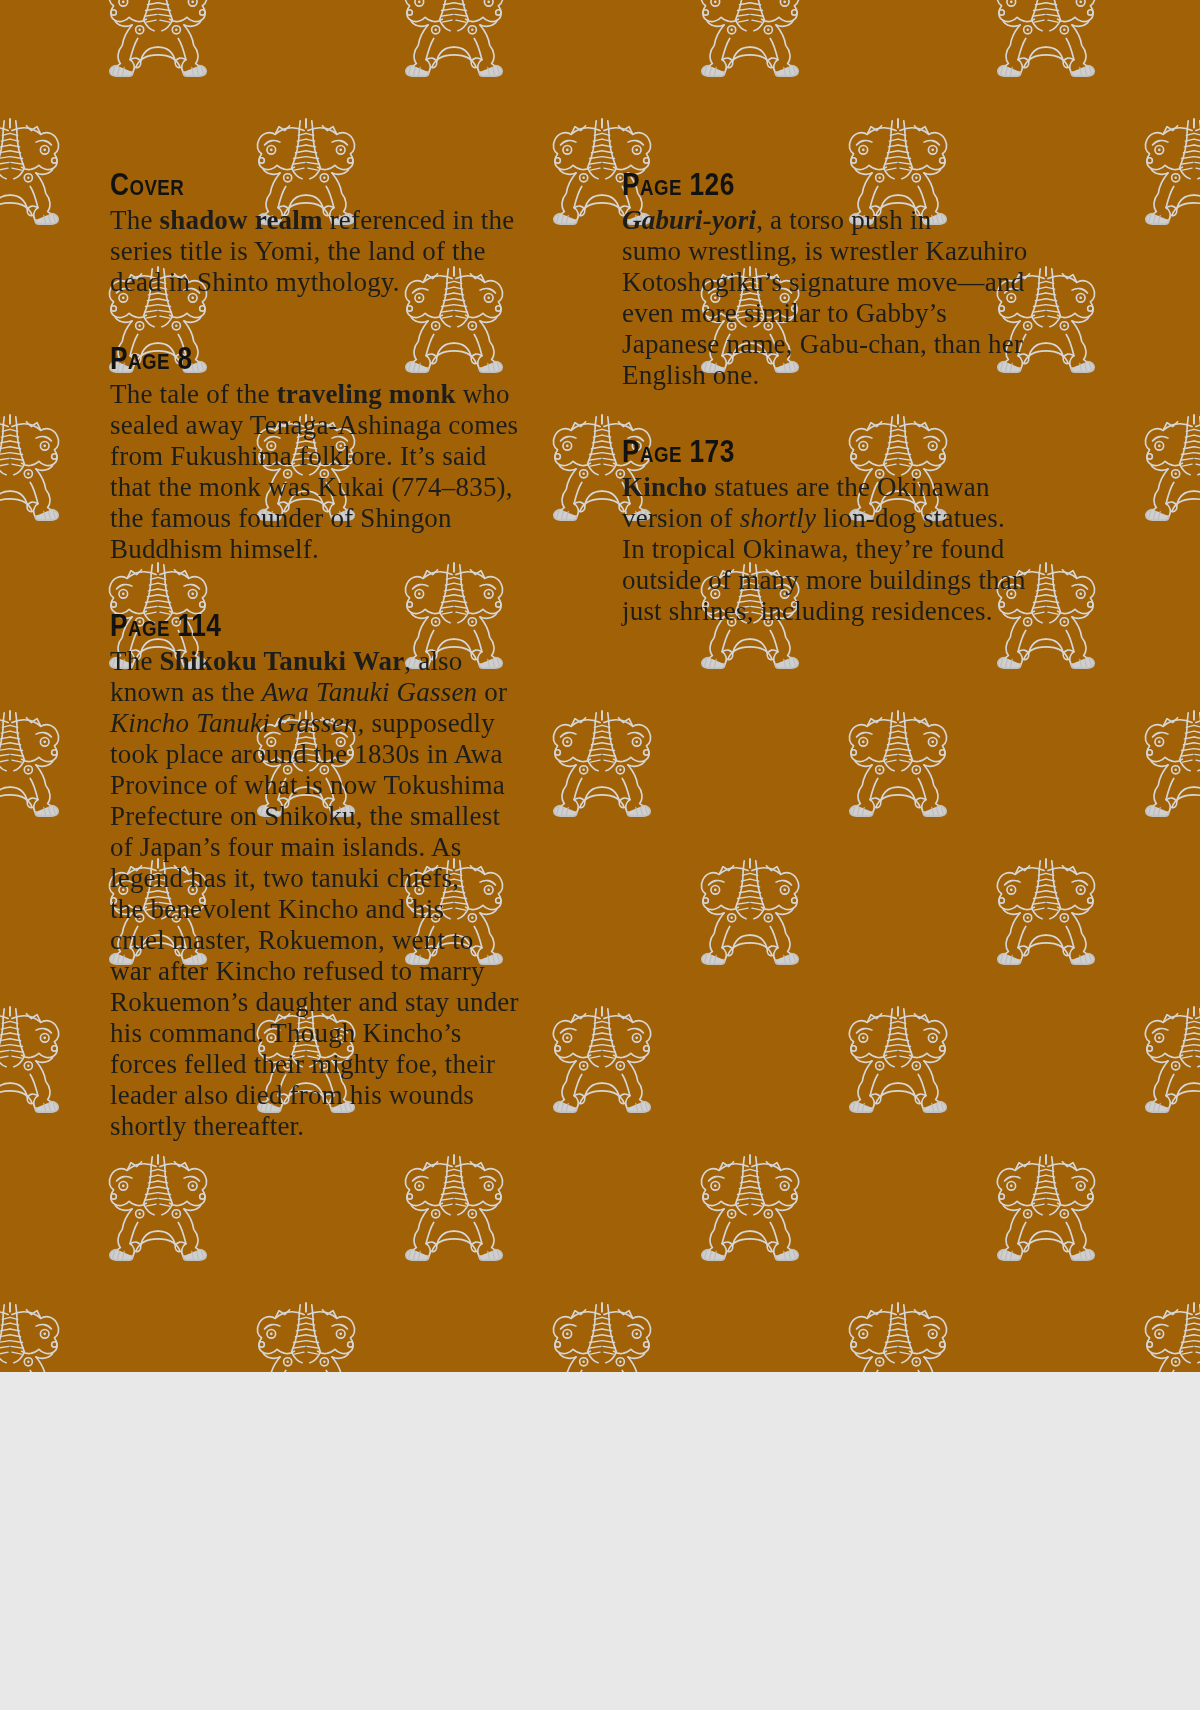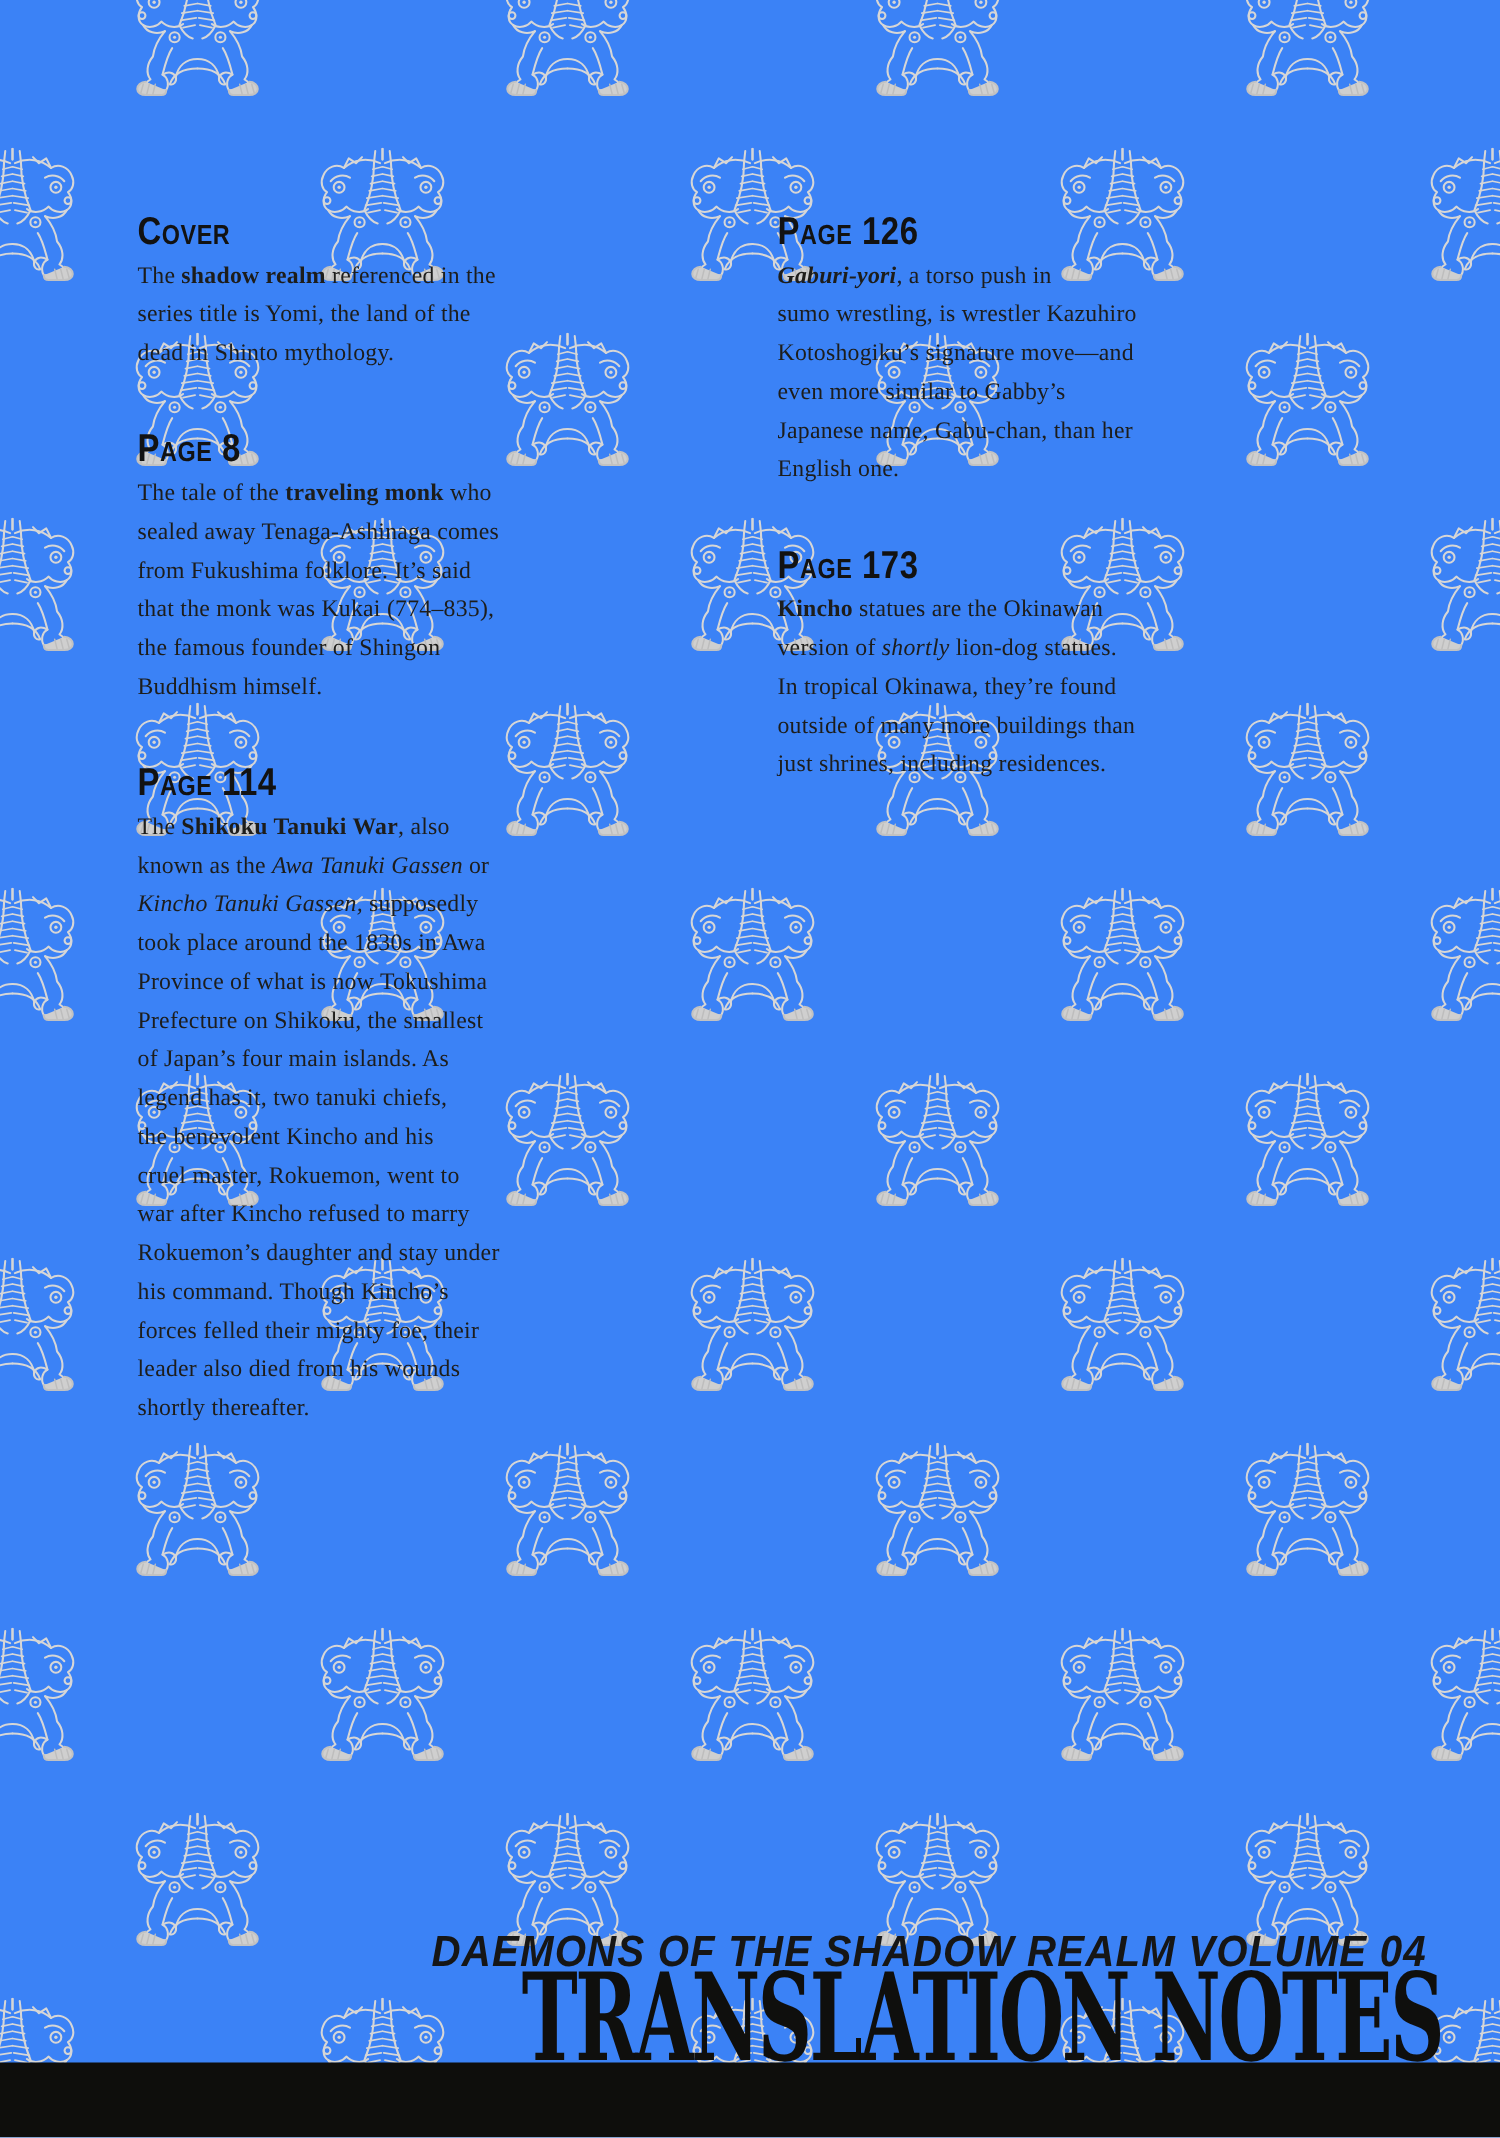--- a/index.html
+++ b/index.html
@@ -1,30 +1,30 @@
 <!DOCTYPE html>
 <html><head>
 <meta charset="utf-8">
 <style>
   html,body{margin:0;padding:0;background:#e8e8e8;}
-  .page{position:relative;width:1200px;height:1710px;background:#3b82f6;overflow:hidden;
+  .page{position:relative;width:1200px;height:1372px;background:#a16207;overflow:hidden;
         font-family:"Liberation Serif",serif;color:#1d1d1b;}
   
   .pattern{position:absolute;inset:0;z-index:0;}
   .motif{position:absolute;width:116px;height:108px;}
   
   .columns{position:absolute;z-index:2;top:168px;left:0;width:100%;}
   .col{position:absolute;top:0;}
   .col-left{left:110px;width:520px;}
   .col-right{left:622px;width:566px;}
   .note{margin:0 0 44px 0;}
   .note-heading{margin:0 0 3px 0;font-family:"Liberation Sans",sans-serif;font-weight:700;
         font-variant:small-caps;font-size:31px;line-height:34px;color:#121212;
         letter-spacing:.5px;transform:scaleX(.85);transform-origin:left center;white-space:nowrap;}
-  .note-body{margin:0;font-size:19px;line-height:31px;letter-spacing:.2px;white-space:nowrap;}
+  .note-body{margin:0;font-size:27px;line-height:31px;letter-spacing:.2px;white-space:nowrap;}
   .note-body b{font-weight:700;}
   
   .series-line{position:absolute;z-index:6;top:1542px;right:59px;margin:0;
         font-family:"Liberation Sans",sans-serif;font-style:italic;font-weight:700;
         font-size:35px;line-height:40px;letter-spacing:1px;color:#161616;
         transform:scaleX(.92);transform-origin:right center;white-space:nowrap;}
   .big-title{position:absolute;z-index:6;top:1566px;right:46px;margin:0;
         font-family:"DejaVu Serif",serif;font-weight:700;font-size:97px;line-height:97px;
         letter-spacing:-3px;color:#0f0f0d;transform:scaleX(.62);transform-origin:right top;
         white-space:nowrap;}

